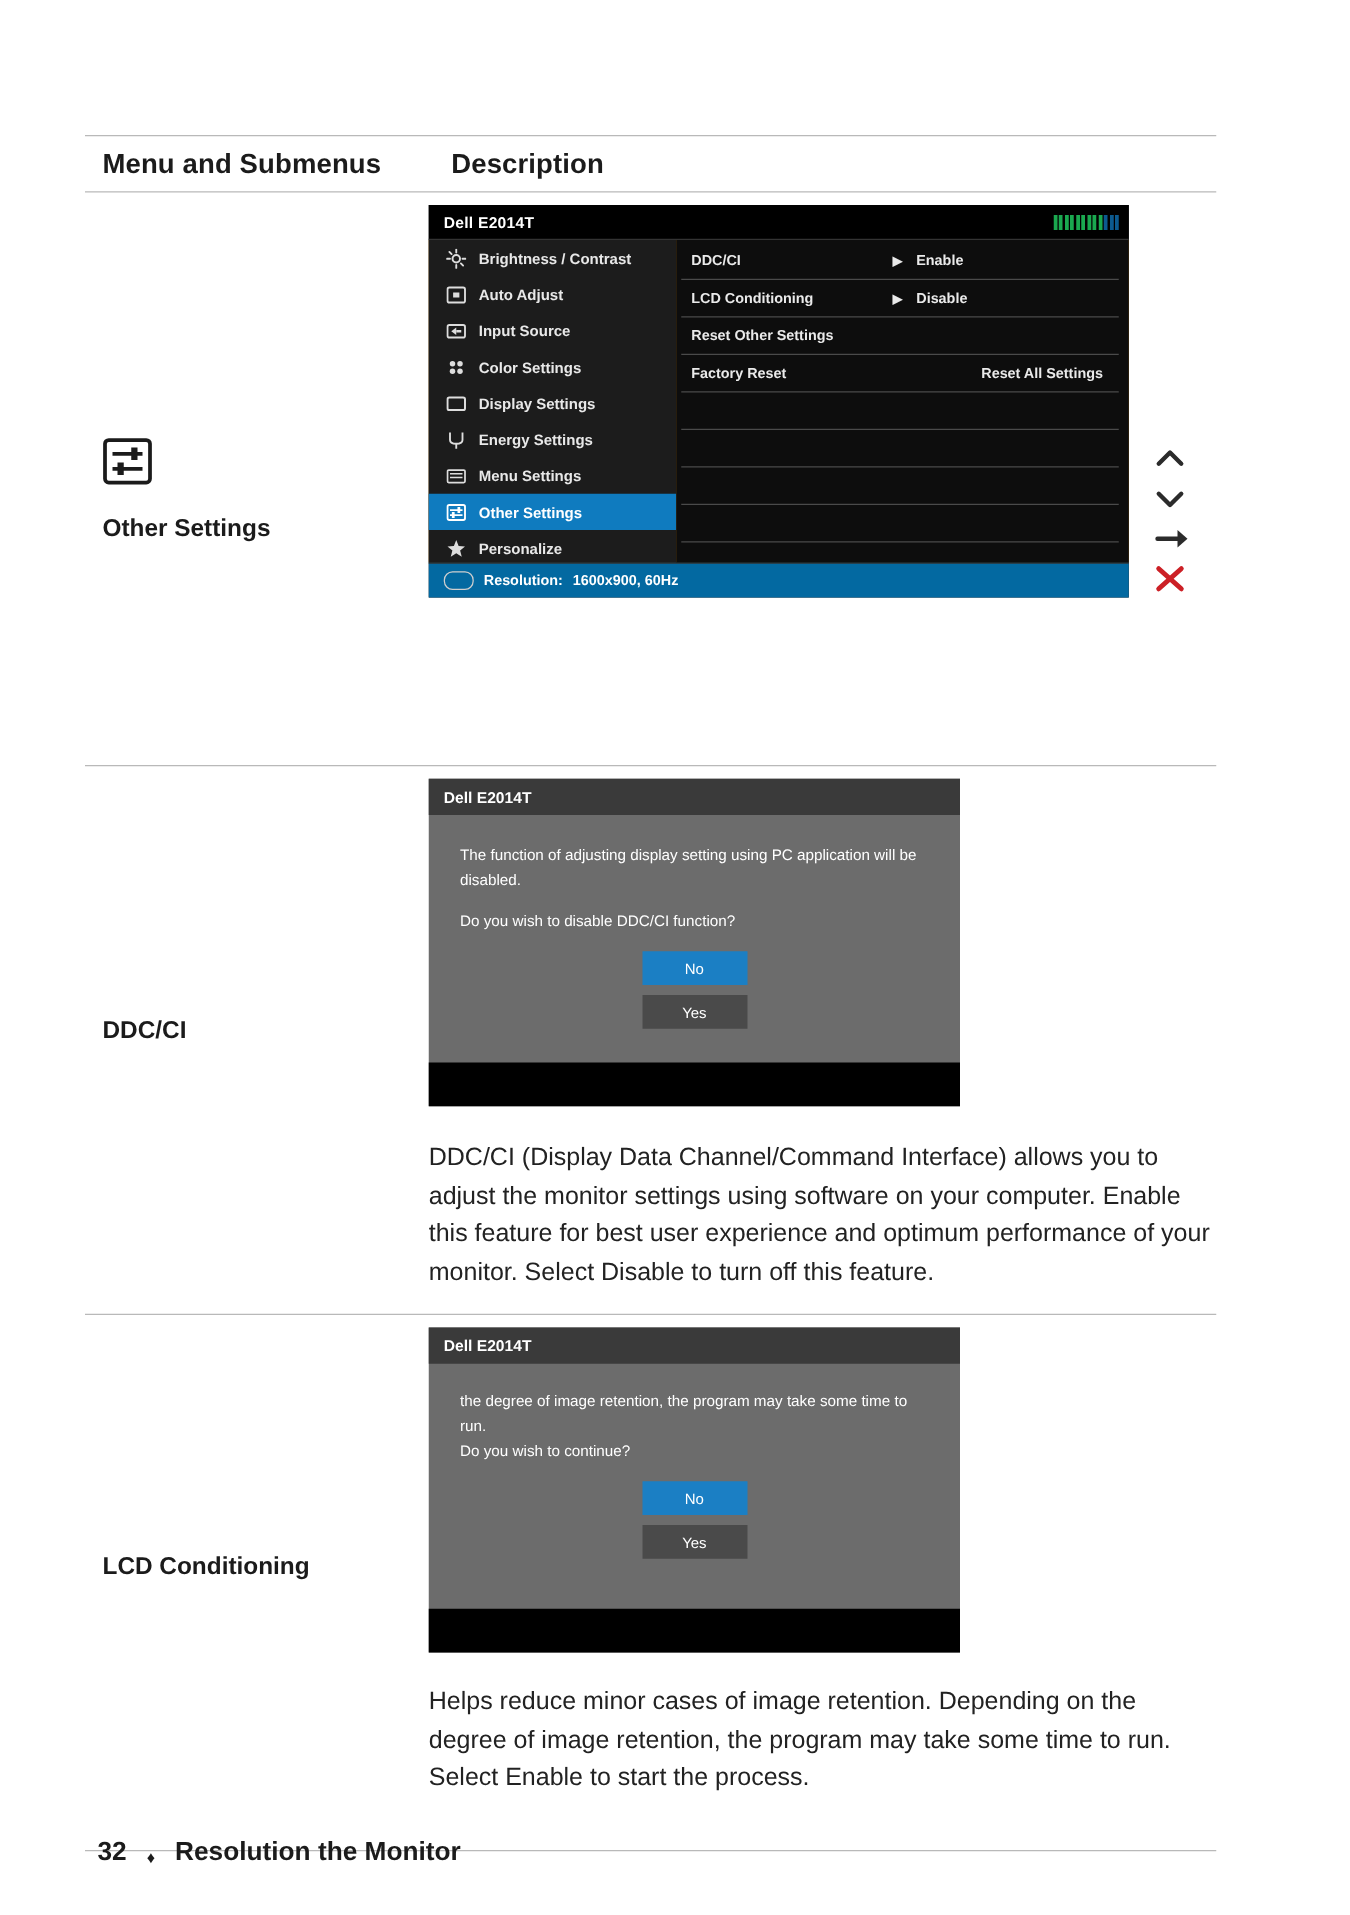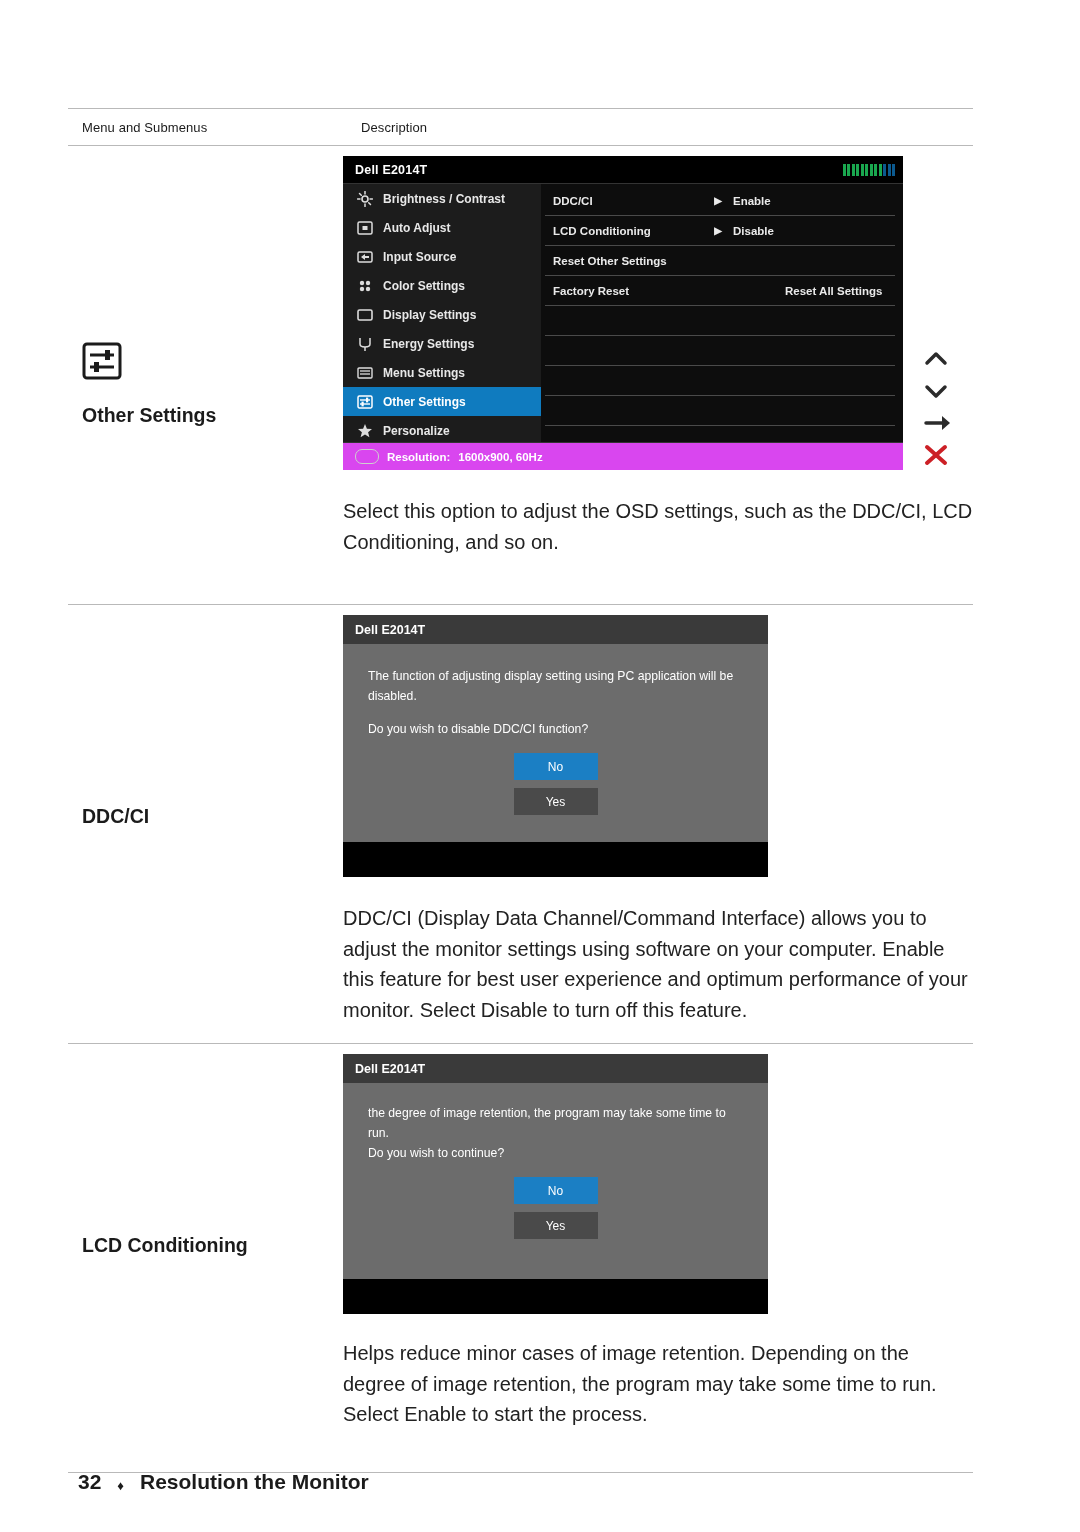--- a/index.html
+++ b/index.html
@@ -44,22 +44,22 @@
     padding-bottom: 8px;
   }
   .col-right {
     flex: 1 1 auto;
     position: relative;
     padding-top: 10px;
     padding-bottom: 8px;
   }
 
   .hdr-text {
-    font-size: 13px;
-    font-weight: normal;
+    font-size: 22px;
+    font-weight: bold;
     color: #1b1b1b;
     letter-spacing: 0.1px;
   }
   .header-row .col-left { padding: 9px 0 9px 14px; }
   .header-row .col-right { padding: 9px 0 9px 4px; }
 
   .menu-label {
     font-size: 19.5px;
     font-weight: bold;
     color: #1b1b1b;
@@ -176,21 +176,21 @@
   .osd-opt .o-val { flex: 1 1 auto; }
   .osd-opt .o-val.right { text-align: left; padding-left: 52px; }
   .osd-opt.blank { color: transparent; }
 
   .osd-footer {
     height: 27px;
     display: flex;
     align-items: center;
     gap: 8px;
     padding-left: 12px;
-    background: #d946ef;
+    background: #0369a1;
     font-size: 11.5px;
     font-weight: bold;
     border-top: 1px solid #333;
   }
   .res-ico {
     width: 22px;
     height: 13px;
     border: 1.5px solid #cfcfcf;
     border-radius: 7px;
     display: inline-block;
@@ -494,21 +494,20 @@
               </svg>
             </div>
             <div class="sb">
               <svg width="30" height="26" viewBox="0 0 30 26">
                 <line x1="6" y1="5" x2="24" y2="21" stroke="#cc2026" stroke-width="4" stroke-linecap="round"></line>
                 <line x1="24" y1="5" x2="6" y2="21" stroke="#cc2026" stroke-width="4" stroke-linecap="round"></line>
               </svg>
             </div>
           </div>
 
-          <div class="desc-text" style="margin-top:26px;">Select this option to adjust the OSD settings, such as the DDC/CI, LCD Conditioning, and so on.</div>
         </div>
       </div>
     </div>
 
     <div class="row">
       <div class="col-left" style="height:420px;">
         <div class="left-cell-inner menu-label" style="top:200px;">DDC/CI</div>
       </div>
       <div class="col-right">
         <div class="dlg">

